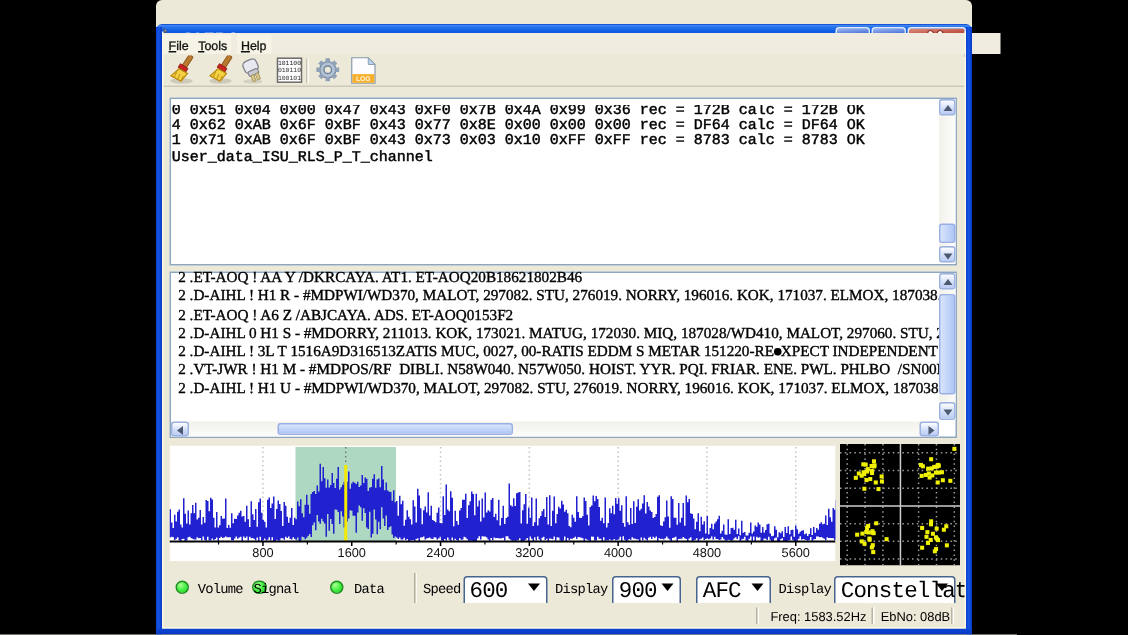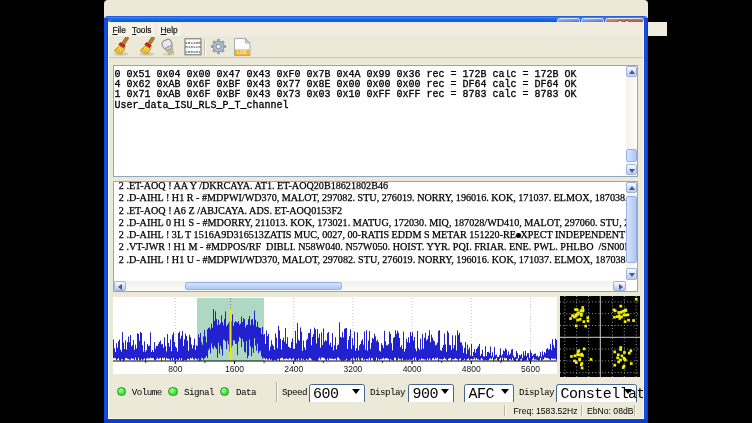--- a/index.html
+++ b/index.html
@@ -310,21 +310,21 @@
       <rect x="53.4" y="67.8" width="2.7" height="2.7"></rect>
       <rect x="59.4" y="50.2" width="2.7" height="2.7"></rect>
       <rect x="56.9" y="57.4" width="2.7" height="2.7"></rect>
       <rect x="67.9" y="55.8" width="2.7" height="2.7"></rect>
       <rect x="74.9" y="1.9" width="2.7" height="2.7"></rect>
     </g>
 </svg>
 <div class="led" style="left:116.8px"></div>
 <span class="clab" style="left:131.8px">Volume</span>
 <div class="led" style="left:168.3px"></div>
-<span class="clab" style="left:184px">Signal</span>
+<span class="clab" style="left:169px">Signal</span>
 <div class="led" style="left:219.8px"></div>
 <span class="clab" style="left:236px">Data</span>
 <div class="vsep" style="left:275.5px;top:382px;height:21px"></div>
 <span class="clab" style="left:282px">Speed</span>
 <div class="combo" style="left:308.5px;width:56.5px">600 bps<i class="ca"></i></div>
 <span class="clab" style="left:370px">Display</span>
 <div class="combo" style="left:408px;width:46px">900 Hz<i class="ca"></i></div>
 <div class="combo" style="left:464px;width:50px">AFC on<i class="ca"></i></div>
 <span class="clab" style="left:519px">Display</span>
 <div class="combo" style="left:556px;width:81px">Constellation<i class="ca"></i></div>

